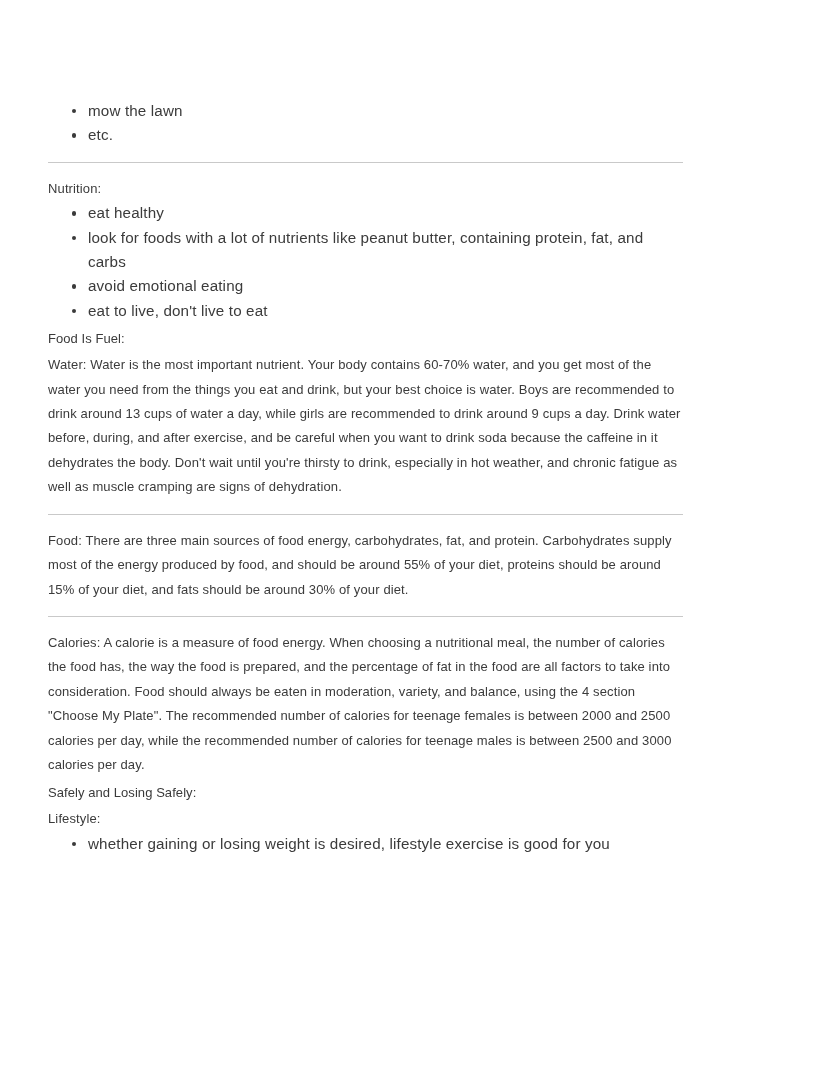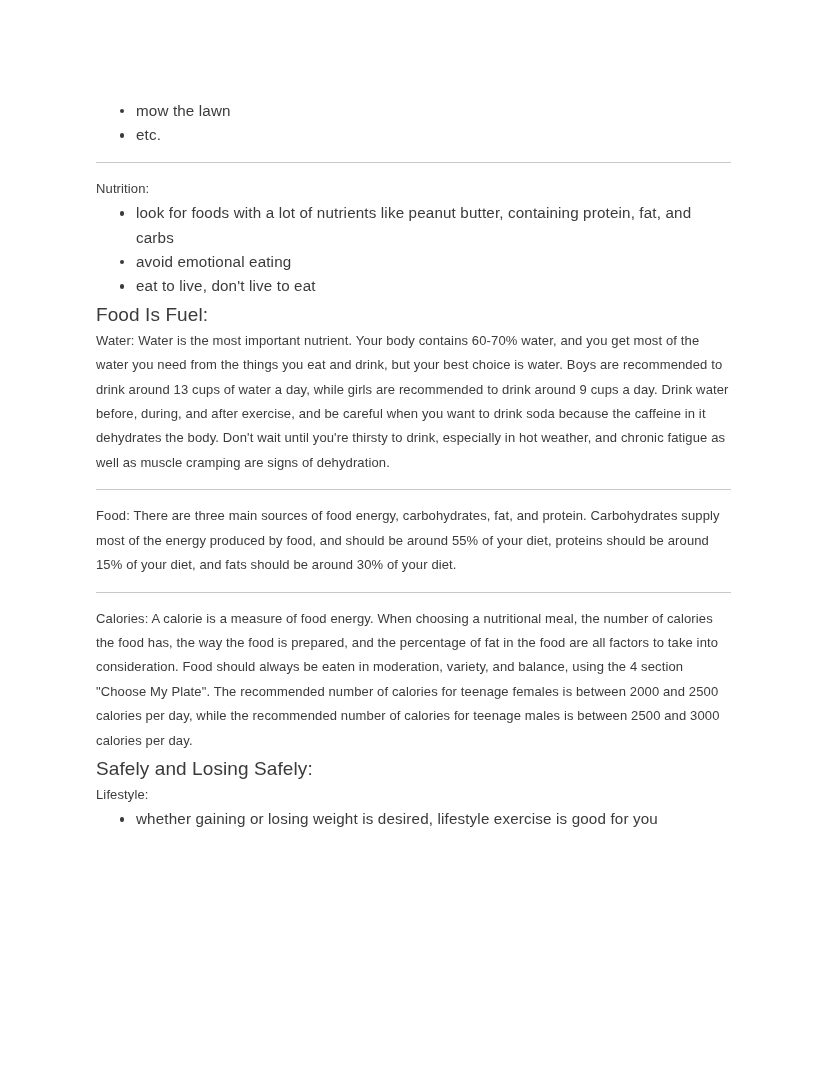--- a/index.html
+++ b/index.html
@@ -12,35 +12,35 @@
     height: 1071px;
     font-family: "Liberation Sans", "DejaVu Sans", sans-serif;
     color: #3a3a3a;
     -webkit-font-smoothing: antialiased;
   }
   .page {
     position: relative;
     width: 680px;
     height: 1071px;
     box-sizing: border-box;
-    padding: 99px 97px 0 96px;
+    padding: 99px 97px 0 48px;
   }
   .content {
     width: 635px;
   }
   p.body-text {
     margin: 0;
     font-size: 13px;
     line-height: 24.4px;
     color: #3b3b3b;
     letter-spacing: 0.01em;
   }
   h2.section-heading {
     margin: 3px 0 1px 0;
-    font-size: 19px;
+    font-size: 13px;
     line-height: 26px;
     font-weight: 400;
     color: #3a3a3a;
     letter-spacing: 0.005em;
   }
   ul.bullet-list {
     margin: 0;
     padding: 0;
     list-style: none;
   }
@@ -89,20 +89,23 @@
     </ul>
 
     <div class="gap-before-rule"></div>
     <hr class="divider">
     <div class="gap-after-rule"></div>
 
     <p class="body-text">Nutrition:</p>
 
     <ul class="bullet-list">
       <li>
+        <span>eat healthy</span>
+      </li>
+      <li>
         <span>look for foods with a lot of nutrients like peanut butter, containing protein, fat, and carbs</span>
       </li>
       <li>
         <span>avoid emotional eating</span>
       </li>
       <li>
         <span>eat to live, don't live to eat</span>
       </li>
     </ul>
 

